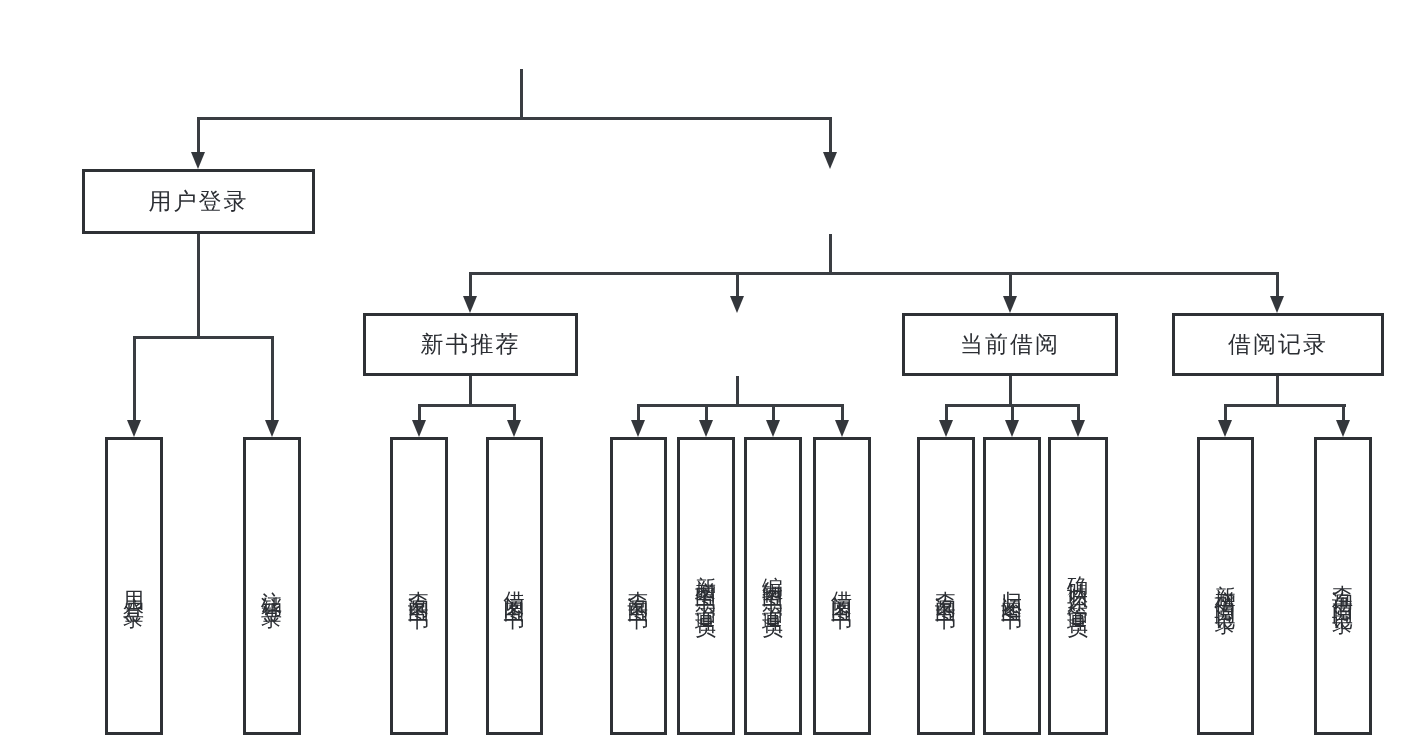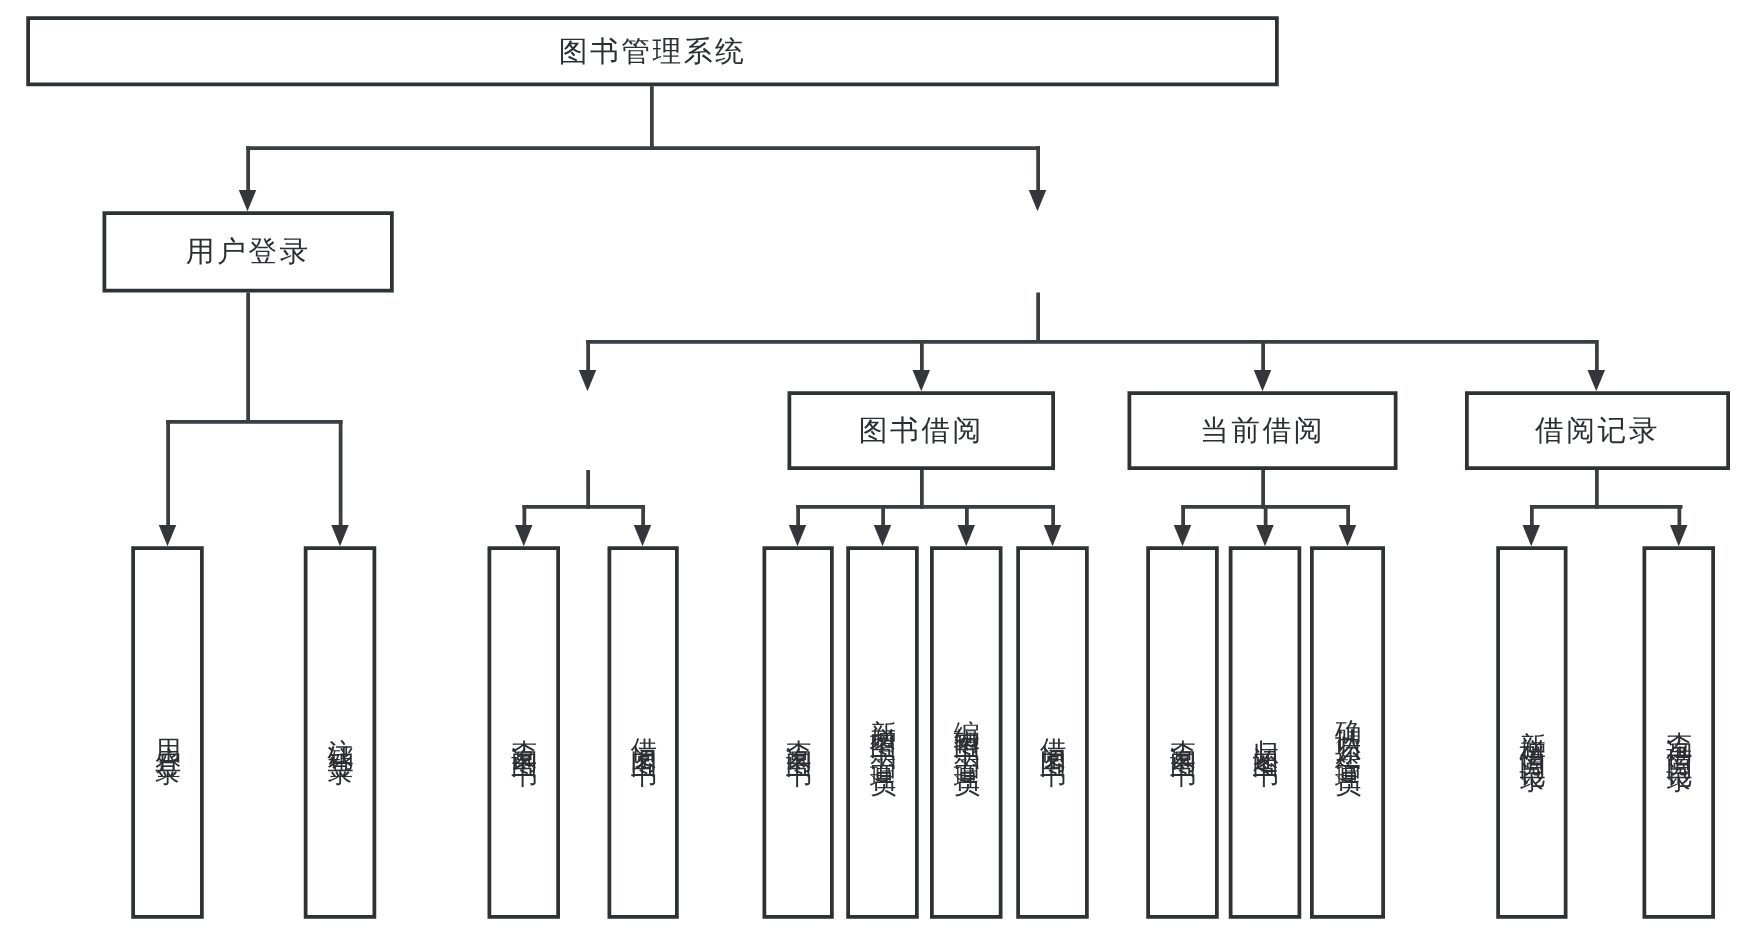--- a/index.html
+++ b/index.html
@@ -55,30 +55,27 @@
     letter-spacing:1px;
     z-index:10;
     white-space:nowrap;
   }
 </style>
 </head>
 <body>
 
 <div id="stage">
 
-  <div class="box hbox" style="left:21px;top:13px;width:1002px;height:56px;">
-    <span>图书管理系统</span>
-  </div>
 
   <div class="box hbox" style="left:82px;top:169px;width:233px;height:65px;">
     <span>用户登录</span>
   </div>
 
-  <div class="box hbox" style="left:630px;top:313px;width:214px;height:63px;">
-    <span>图书借阅</span>
+  <div class="box hbox" style="left:363px;top:313px;width:215px;height:63px;">
+    <span>新书推荐</span>
   </div>
   <div class="box hbox" style="left:902px;top:313px;width:216px;height:63px;">
     <span>当前借阅</span>
   </div>
   <div class="box hbox" style="left:1172px;top:313px;width:212px;height:63px;">
     <span>借阅记录</span>
   </div>
 
   <div class="box vbox" style="left:105px;top:437px;width:58px;height:298px;">
     <span>用户登录</span>

